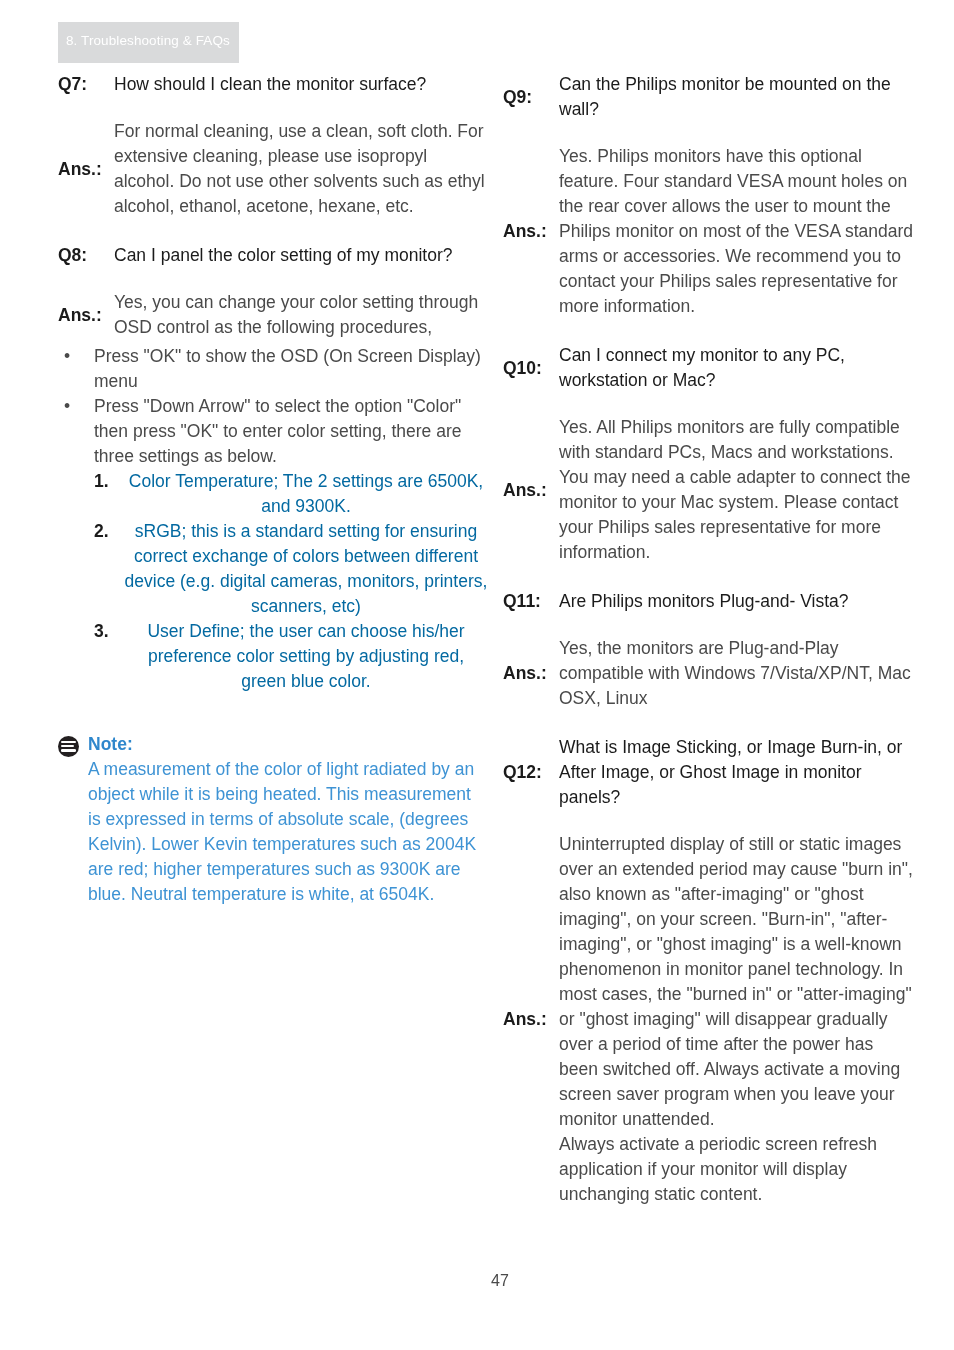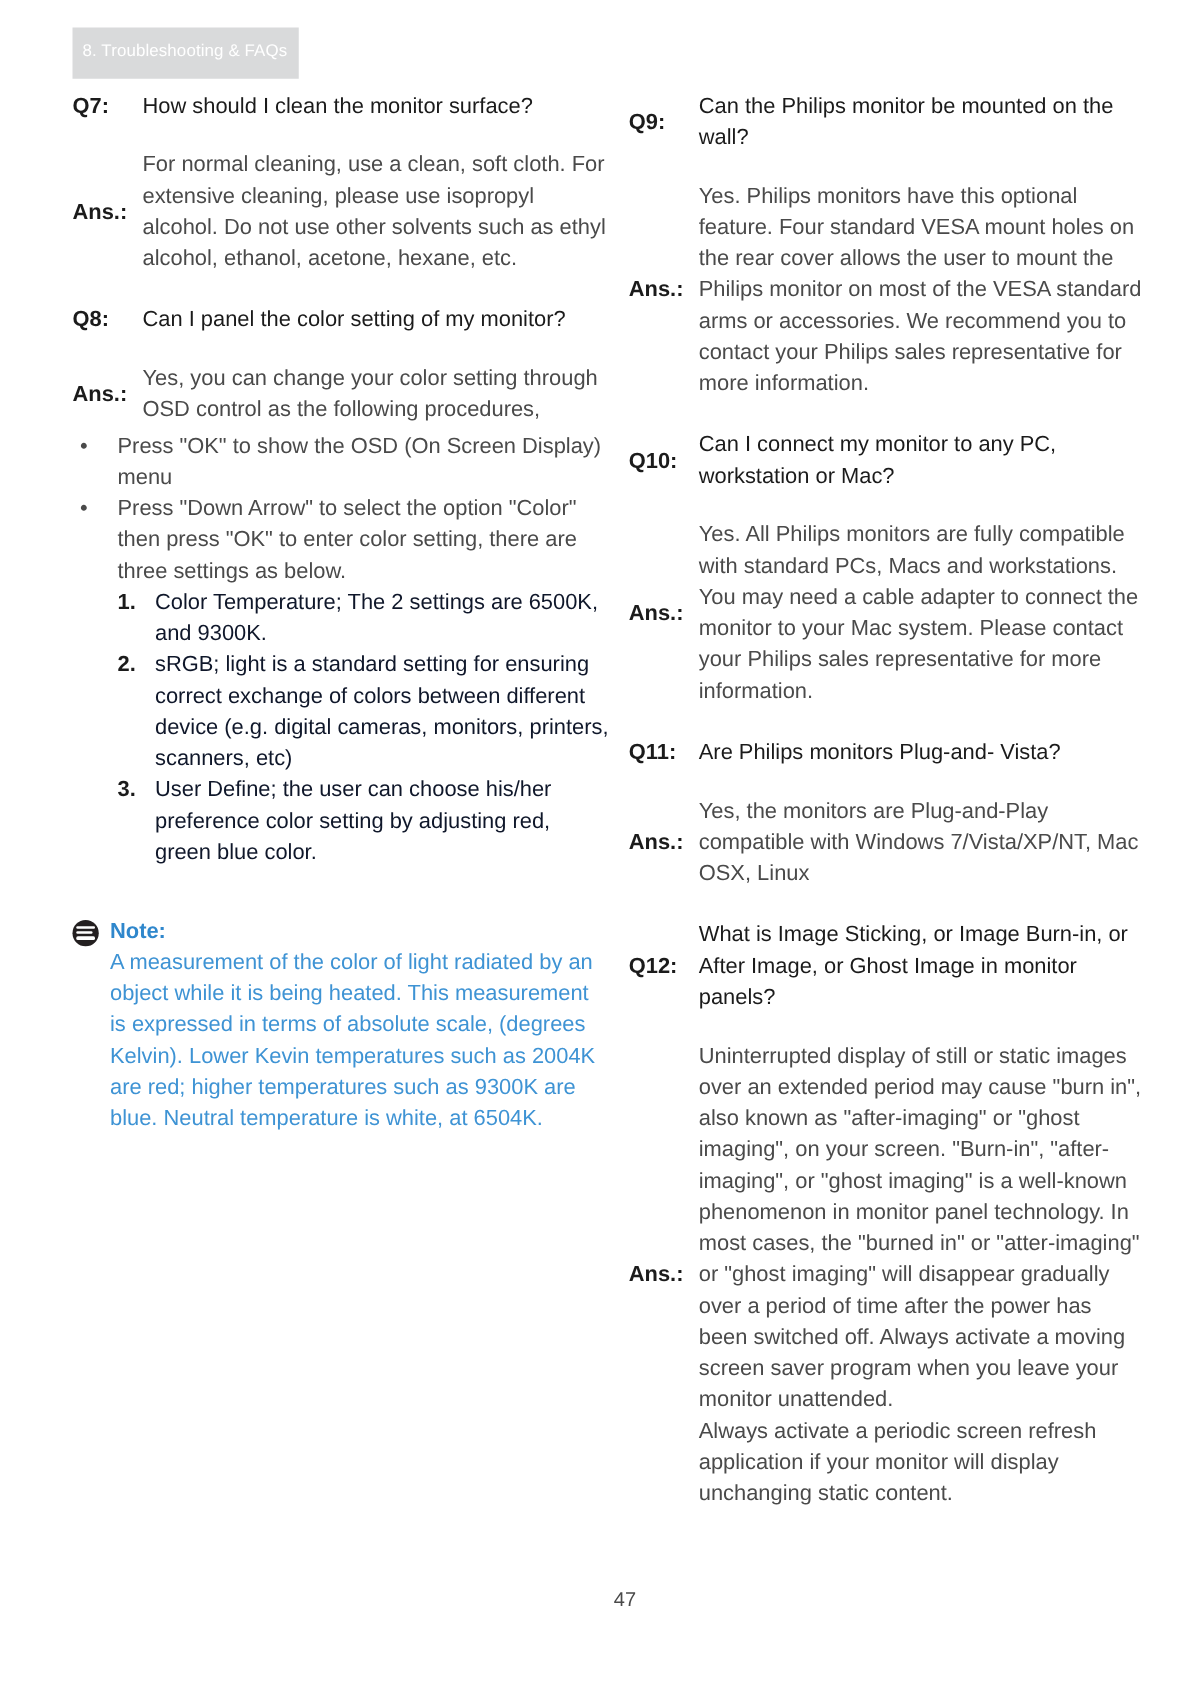--- a/index.html
+++ b/index.html
@@ -136,21 +136,22 @@
     width: 30px;
     font-size: 17.5px;
     line-height: 25px;
     font-weight: bold;
     color: #1b1b1b;
   }
   .num-text {
     flex: 1 1 auto;
     font-size: 17.5px;
     line-height: 25px;
-    color: #0f172a;
+    color: #0369a1;
+    text-align: center;
   }
 
   
   .note {
     margin-top: 38px;
   }
   .note-head {
     display: flex;
     align-items: center;
     margin-top: 35px;
@@ -241,21 +242,21 @@
         <div class="bullet-mark">•</div>
         <div class="bullet-text">Press "Down Arrow" to select the option "Color" then press "OK" to enter color setting, there are three settings as below.</div>
       </div>
 
       <div class="num-row">
         <div class="num-mark">1.</div>
         <div class="num-text">Color Temperature; The 2 settings are 6500K, and 9300K.</div>
       </div>
       <div class="num-row">
         <div class="num-mark">2.</div>
-        <div class="num-text">sRGB; light is a standard setting for ensuring correct exchange of colors between different device (e.g. digital cameras, monitors, printers, scanners, etc)</div>
+        <div class="num-text">sRGB; this is a standard setting for ensuring correct exchange of colors between different device (e.g. digital cameras, monitors, printers, scanners, etc)</div>
       </div>
       <div class="num-row">
         <div class="num-mark">3.</div>
         <div class="num-text">User Define; the user can choose his/her preference color setting by adjusting red, green blue color.</div>
       </div>
     </div>
 
     <div class="note">
       <div class="note-head">
         <span class="note-icon">

